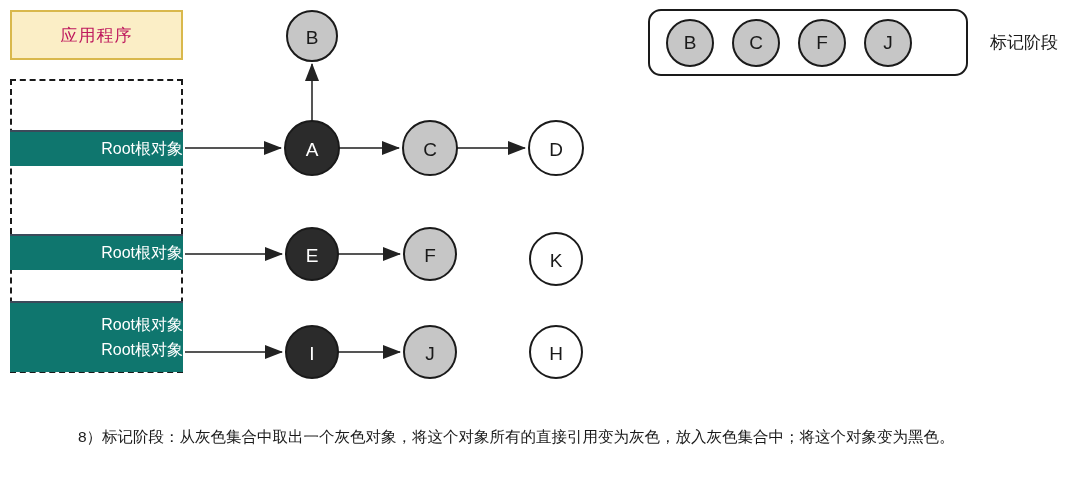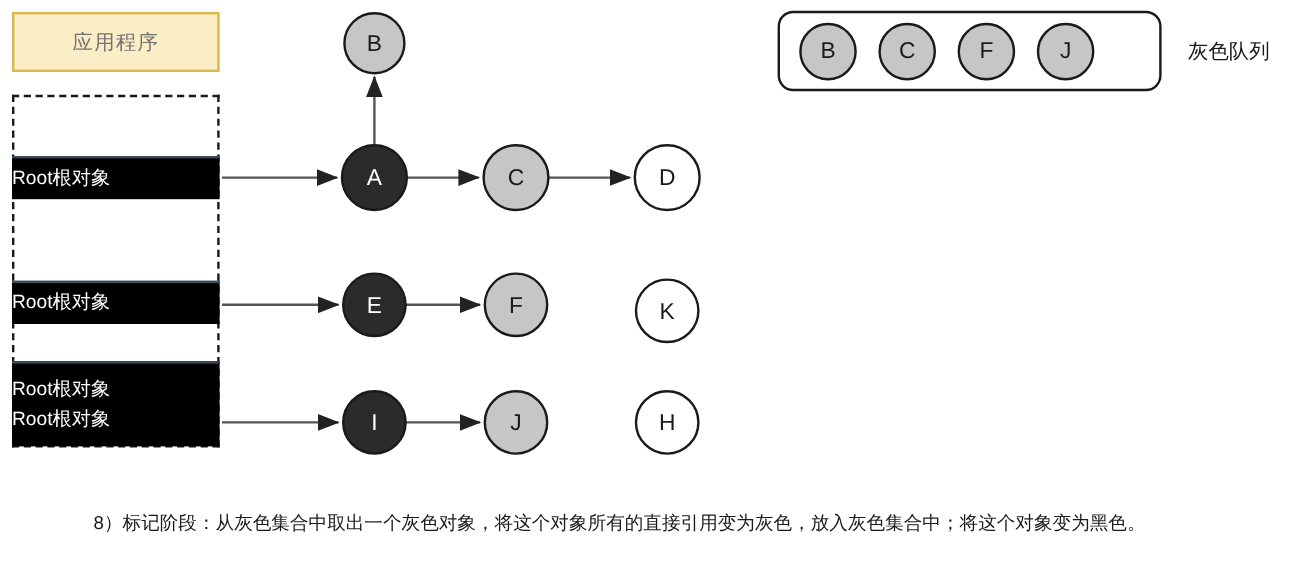--- a/index.html
+++ b/index.html
@@ -26,45 +26,45 @@
     background: #fbeec6;
     border: 2px solid #d9b84c;
     box-sizing: border-box;
     display: flex;
     align-items: center;
     justify-content: center;
   }
   #app-box .label {
     font-size: 17px;
     letter-spacing: 1px;
-    color: #737373;
+    color: #be185d;
   }
 
   
   #root-set {
     position: absolute;
     left: 10px;
     top: 79px;
     width: 173px;
     height: 294px;
     border: 2px dashed #1a1a1a;
     box-sizing: border-box;
   }
 
   
   .root-bar {
     position: absolute;
     left: 10px;
     width: 173px;
-    background: #000000;
+    background: #0f766e;
     border-top: 2px solid #3c4a5a;
     box-sizing: border-box;
     display: flex;
     flex-direction: column;
-    align-items: flex-start;
+    align-items: flex-end;
     justify-content: center;
     color: #ffffff;
     font-size: 16px;
   }
   .root-bar .line { line-height: 1.55; white-space: nowrap; }
   #root-bar-1 { top: 130px; height: 36px; }
   #root-bar-2 { top: 234px; height: 36px; }
   #root-bar-3 { top: 301px; height: 71px; }
 
   
@@ -218,15 +218,15 @@
     </g>
 </svg>
 
 <div id="queue-box"></div>
 <div id="queue-items">
     <div class="queue-node">B</div>
     <div class="queue-node">C</div>
     <div class="queue-node">F</div>
     <div class="queue-node">J</div>
   </div>
-<div id="queue-label">灰色队列</div>
+<div id="queue-label">标记阶段</div>
 
 <div id="caption">8）标记阶段：从灰色集合中取出一个灰色对象，将这个对象所有的直接引用变为灰色，放入灰色集合中；将这个对象变为黑色。</div>
 
 </body></html>

